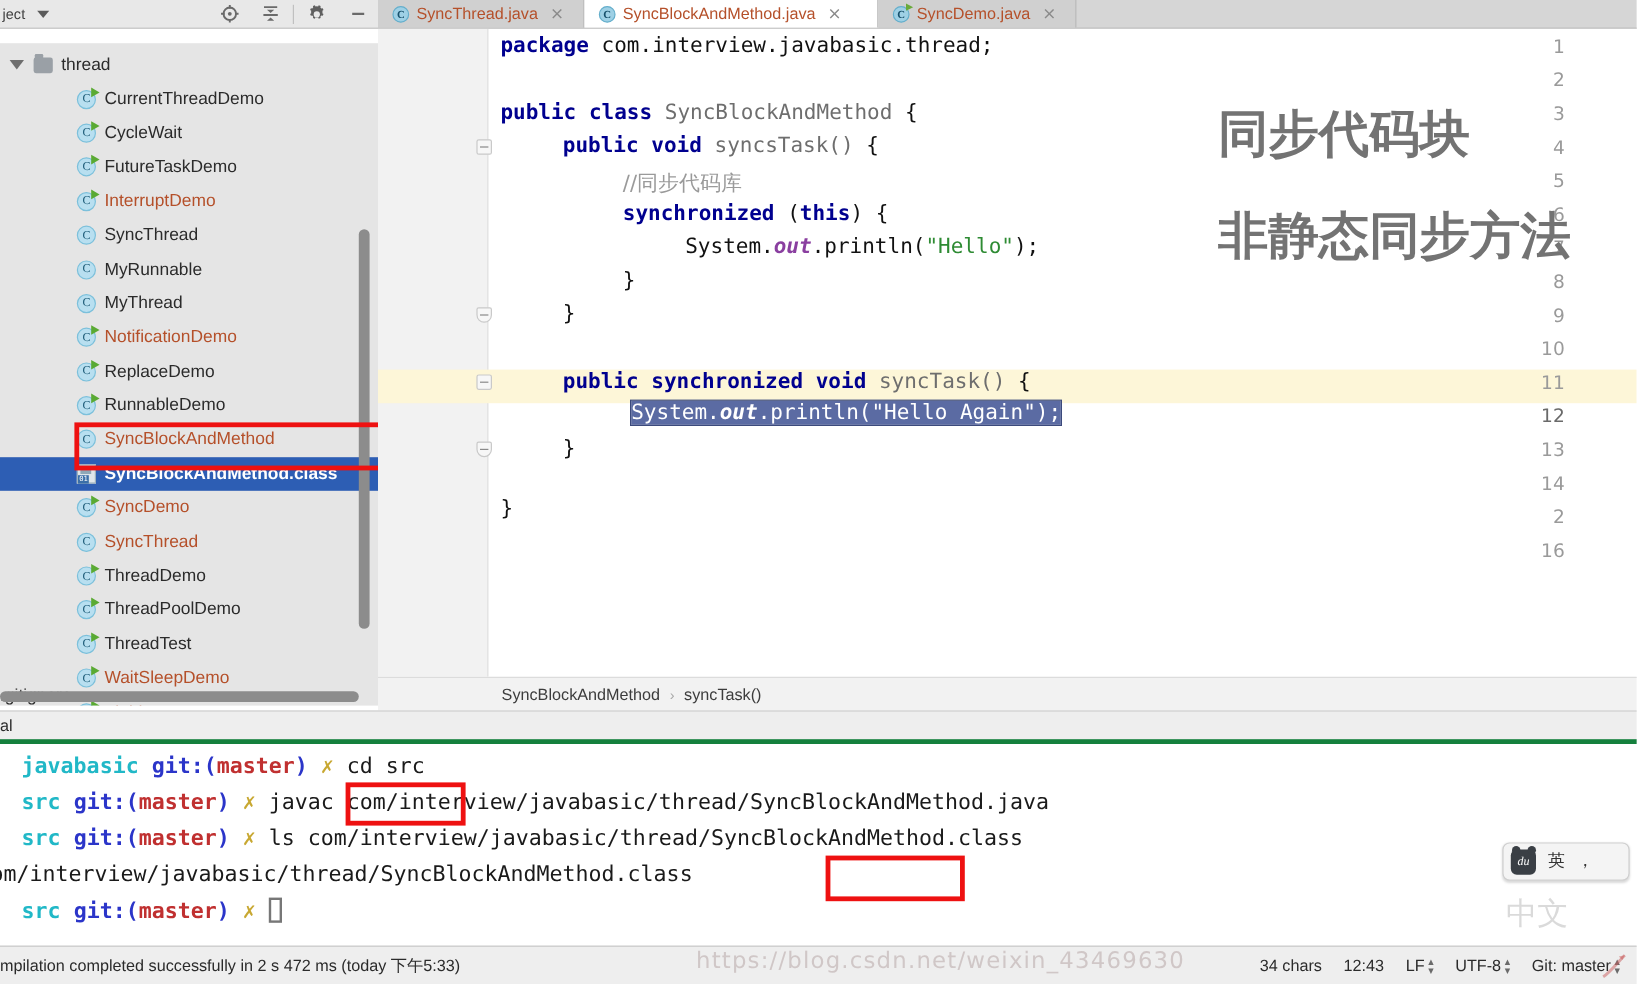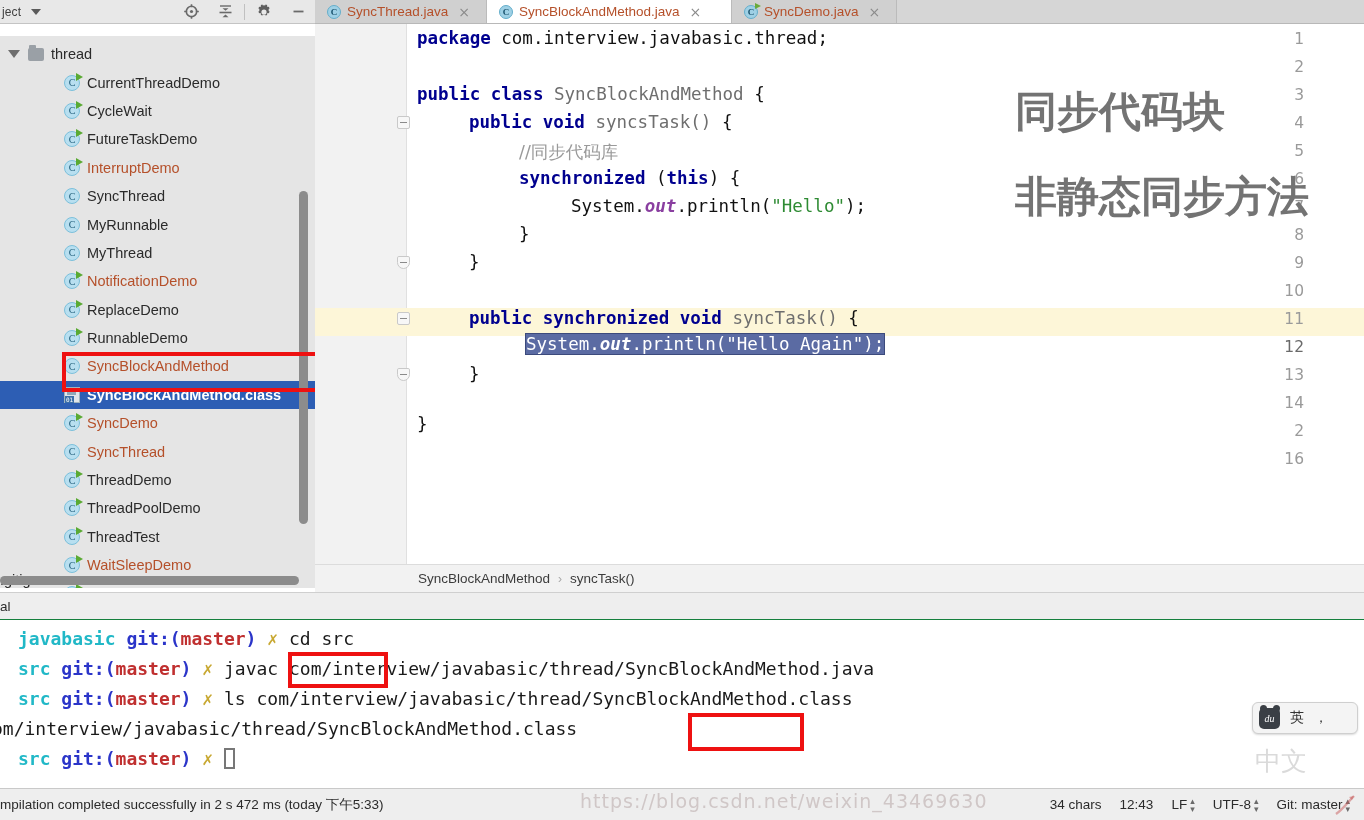--- a/index.html
+++ b/index.html
@@ -188,21 +188,21 @@
     background: #f2f2f2; border-top: 1px solid #dcdcdc;
     display: flex; align-items: center; gap: 8px;
     padding-left: 103px; font-size: 13.5px; color: #3c3c3c;
   }
   .bc-sep { color: #a8a8a8; font-size: 12px; }
 
   
   .term-tabs {
     position: absolute; left: 0; top: 592px; right: 0; height: 28px;
     background: #eeeeee; border-top: 1px solid #cfcfcf;
-    border-bottom: 1px solid #15803d;
+    border-bottom: 4px solid #15803d;
     display: flex; align-items: center; font-size: 13.5px; color: #2b2b2b;
   }
   .term-tab-label { padding-left: 0px; }
 
   
   .terminal {
     position: absolute; left: 0; top: 620px; right: 0; height: 170px;
     background: #ffffff; overflow: hidden;
     font-family: "DejaVu Sans Mono", monospace; font-size: 18px;
   }

